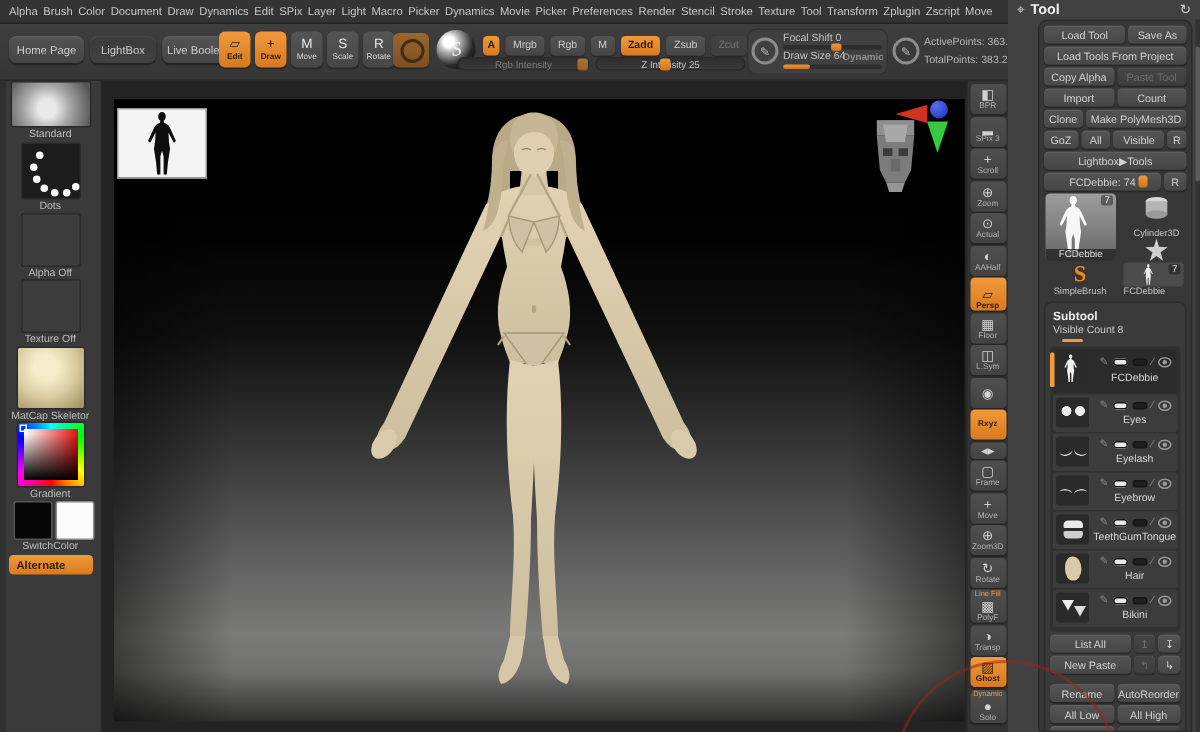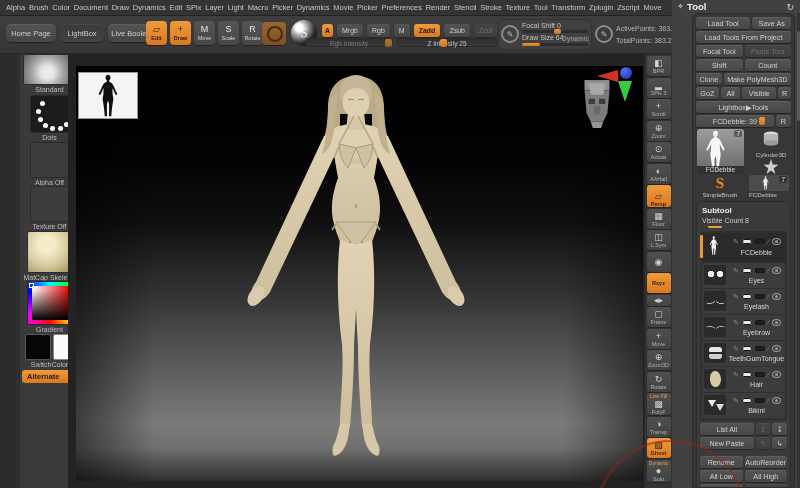--- a/index.html
+++ b/index.html
@@ -36,21 +36,21 @@
   .tb-group { position:absolute; background:#404040; border:1px solid #333; border-radius:6px; }
   .circle-icon { position:absolute; width:18px; height:18px; border:2px solid #8b8b8b; border-radius:50%; color:#bdbdbd; font-size:8px; display:flex; align-items:center; justify-content:center; }
   .mini-label { position:absolute; font-size:7px; color:#c2c2c2; white-space:nowrap; }
   .mini-track { position:absolute; height:3px; background:#2d2d2d; border-radius:2px; }
   .mini-thumb { position:absolute; width:7px; height:5px; background:linear-gradient(#f09a3c,#cf7318); border-radius:2px; }
   .mini-fill { position:absolute; height:3px; background:linear-gradient(#f09a3c,#cf7318); border-radius:2px; }
   .stat-text { position:absolute; font-size:7px; color:#b5b5b5; white-space:nowrap; }
   .dynamic-label { position:absolute; font-size:6.5px; font-weight:bold; color:#8f8f8f; }
 
   
-  #leftshelf { position:absolute; left:16px; top:54px; width:68px; height:434px; background:#3a3a3a; border-right:1px solid #2a2a2a; }
+  #leftshelf { position:absolute; left:0; top:54px; width:68px; height:434px; background:#3a3a3a; border-right:1px solid #2a2a2a; }
   #leftshelf .edge { position:absolute; left:0; top:0; width:4px; height:100%; background:#2f2f2f; }
   .shelf-label { position:absolute; width:100%; text-align:center; font-size:7px; color:#bdbdbd; white-space:nowrap; overflow:hidden; }
   .thumb { position:absolute; border:1px solid #2b2b2b; border-radius:2px; cursor:pointer; }
   #standard-thumb { left:7px; top:0px; width:54px; height:31px; background:radial-gradient(circle at 45% 60%, #e9e9e9 0 18%, #a9a9a9 45%, #565656 90%), #777; }
   #dots-thumb { left:14px; top:41px; width:40px; height:38px; background:#1c1c1c; }
   .dots-dot { position:absolute; left:9px; top:5px; width:5px; height:5px; border-radius:50%; background:#fff; box-shadow:-4px 8px 0 #fff, -2px 16px 0 #fff, 3px 22px 0 #fff, 10px 25px 0 #fff, 18px 25px 0 #fff, 24px 21px 0 #fff; }
   #alpha-thumb { left:14px; top:88px; width:40px; height:36px; background:#3d3d3d; }
   #texture-thumb { left:14px; top:132px; width:40px; height:36px; background:#3d3d3d; }
   #matcap-thumb { left:11px; top:177px; width:46px; height:42px; background:radial-gradient(circle at 42% 32%, #f4ecca 0 22%, #d8cba0 55%, #a2925f 95%), #888; }
   #gradient-thumb { left:11px; top:227px; width:46px; height:44px; background:conic-gradient(from 180deg, #f00, #f0f, #00f, #0ff, #0f0, #ff0, #f00); }
@@ -484,43 +484,43 @@
 
   <div id="panel-body">
     <div class="prow">
       <div class="pbtn" style="flex:1.4">Load Tool</div>
       <div class="pbtn">Save As</div>
     </div>
     <div class="prow">
         <div class="pbtn">Load Tools From Project</div>
       </div>
     <div class="prow">
-      <div class="pbtn">Focal Tool</div>
+      <div class="pbtn">Copy Alpha</div>
       <div class="pbtn dim">Paste Tool</div>
     </div>
     <div class="prow">
-      <div class="pbtn">Shift</div>
+      <div class="pbtn">Import</div>
       <div class="pbtn">Count</div>
     </div>
     <div class="prow">
       <div class="pbtn" style="flex:.55">Clone</div>
       <div class="pbtn" style="flex:1.45">Make PolyMesh3D</div>
     </div>
     <div class="prow">
       <div class="pbtn" style="flex:.8">GoZ</div>
       <div class="pbtn" style="flex:.7">All</div>
       <div class="pbtn" style="flex:1.2">Visible</div>
       <div class="pbtn" style="flex:.45">R</div>
     </div>
     <div class="prow">
         <div class="pbtn">Lightbox▶Tools</div>
       </div>
     <div class="prow">
       <div class="pbtn pslider" style="flex:1.8">
-        <span>FCDebbie: 39</span>
+        <span>FCDebbie: 74</span>
         <span class="mark"></span>
       </div>
       <div class="pbtn" style="flex:.35">R</div>
     </div>
 
     <div id="thumbs">
       <div id="big-thumb">
         <svg viewBox="0 0 60 120">
             <use href="#fig"></use>
           </svg>

